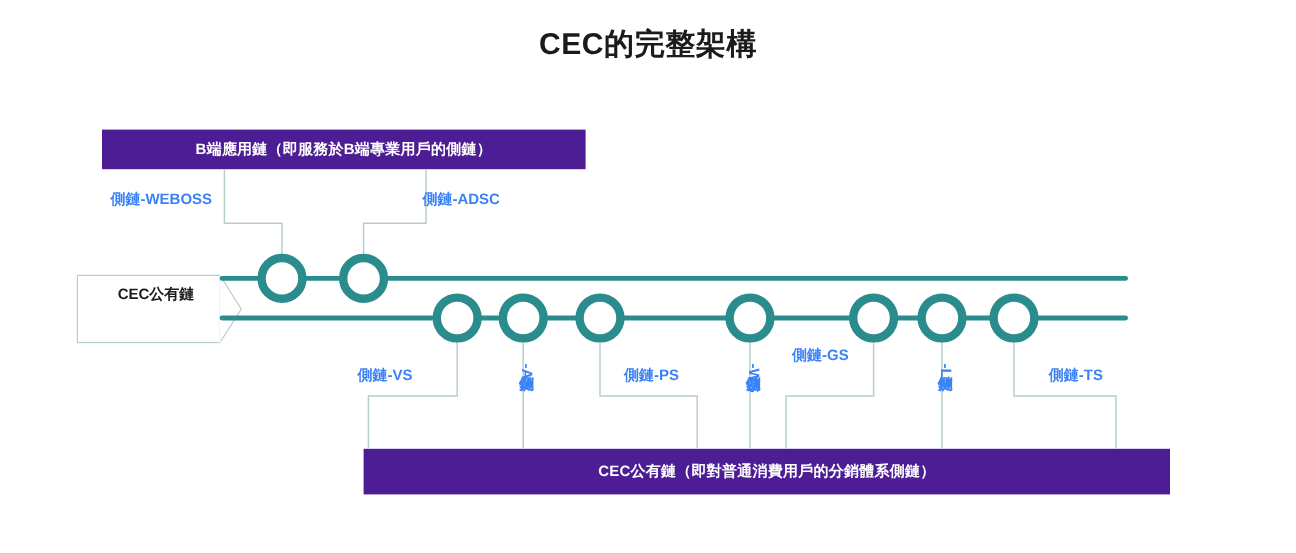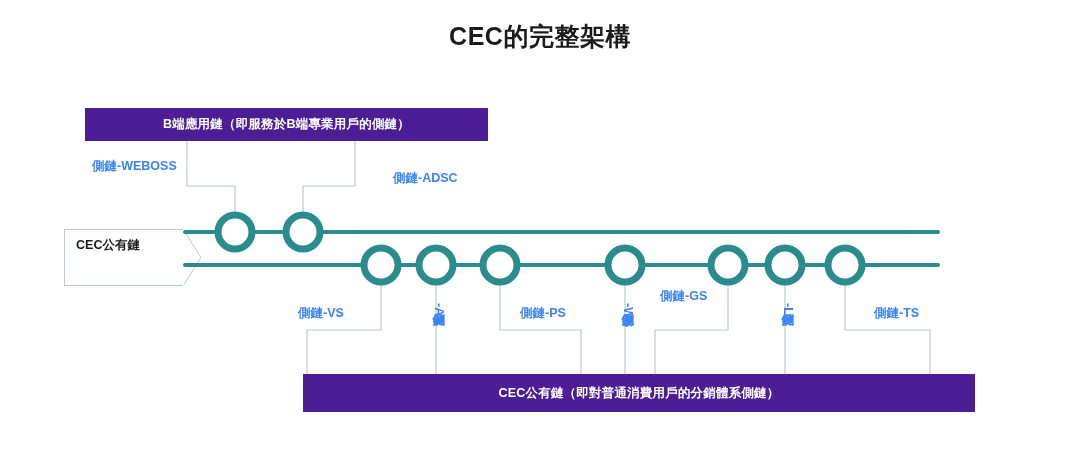--- a/index.html
+++ b/index.html
@@ -65,21 +65,21 @@
     left: 64px;
     top: 229px;
     width: 120px;
     height: 57px;
     border: 1px solid #b6cdcb;
     background: #ffffff;
     box-sizing: border-box;
   }
   .callout-text {
     position: absolute;
-    left: 48px;
+    left: 70px;
     top: 236px;
     width: 120px;
     text-align: center;
     font-size: 12.5px;
     font-weight: bold;
     line-height: 19px;
     color: #1b1b1b;
     white-space: nowrap;
   }
   .callout-arrow {
@@ -165,21 +165,21 @@
       <circle cx="436" cy="265" r="17"></circle>
       <circle cx="500" cy="265" r="17"></circle>
       <circle cx="625" cy="265" r="17"></circle>
       <circle cx="728" cy="265" r="17"></circle>
       <circle cx="785" cy="265" r="17"></circle>
       <circle cx="845" cy="265" r="17"></circle>
     </g>
   </svg>
 
   <div class="chain-label" style="left:92px;  top:158px;">側鏈-WEBOSS</div>
-  <div class="chain-label" style="left:352px; top:170px;margin-left:41px;">側鏈-ADSC</div>
+  <div class="chain-label" style="left:352px; top:158px;">側鏈-ADSC</div>
 
   <div class="chain-label" style="left:298px; top:305px;">側鏈-VS</div>
   <div class="chain-label vertical" style="left:430px; top:303px;">側鏈-AS</div>
   <div class="chain-label" style="left:520px; top:305px;">側鏈-PS</div>
   <div class="chain-label vertical" style="left:619px; top:303px;">側鏈-WS</div>
   <div class="chain-label" style="left:660px; top:288px;">側鏈-GS</div>
   <div class="chain-label vertical" style="left:779px; top:303px;">側鏈-LS</div>
   <div class="chain-label" style="left:874px; top:305px;">側鏈-TS</div>
 
 </div>

